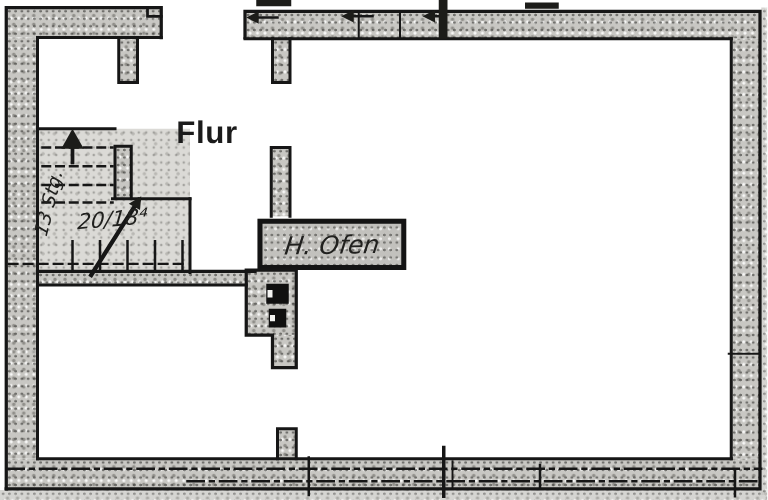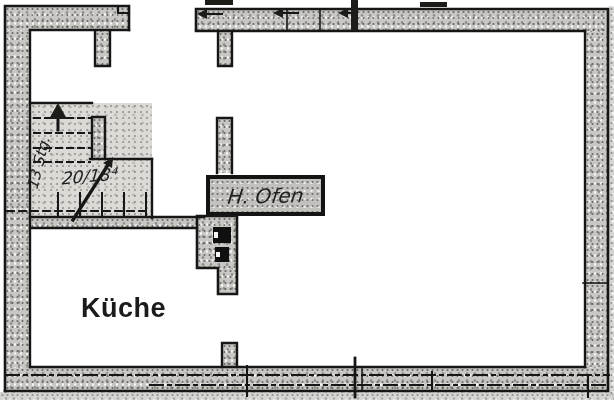--- a/index.html
+++ b/index.html
@@ -161,18 +161,18 @@
       <rect x="205" y="0" width="28" height="5"></rect>
       <rect x="420" y="2" width="27" height="5"></rect>
       <polygon points="197,14 207,9 207,19"></polygon>
       <polygon points="273,13 283,8 283,18"></polygon>
       <polygon points="338,13 348,8 348,18"></polygon>
       <polygon points="49,119 67,119 58,103"></polygon>
       <polygon points="113,157 112,168 103,163"></polygon>
     </g>
   </svg>
 
-  <div class="roomlabel" style="left:81px;top:293px;font-size:27px;">Küche</div>
+  <div class="roomlabel" style="left:141px;top:92px;font-size:25px;">Flur</div>
 
   <div class="hand" style="left:24px;top:185px;font-size:15px;transform:rotate(-76deg) skewX(-6deg);transform-origin:0 0;">13 Stg.</div>
   <div class="hand" style="left:62px;top:166px;font-size:17px;transform:rotate(-5deg) skewX(-10deg);">20/18⁴</div>
 
 </div>
 
 </body></html>

